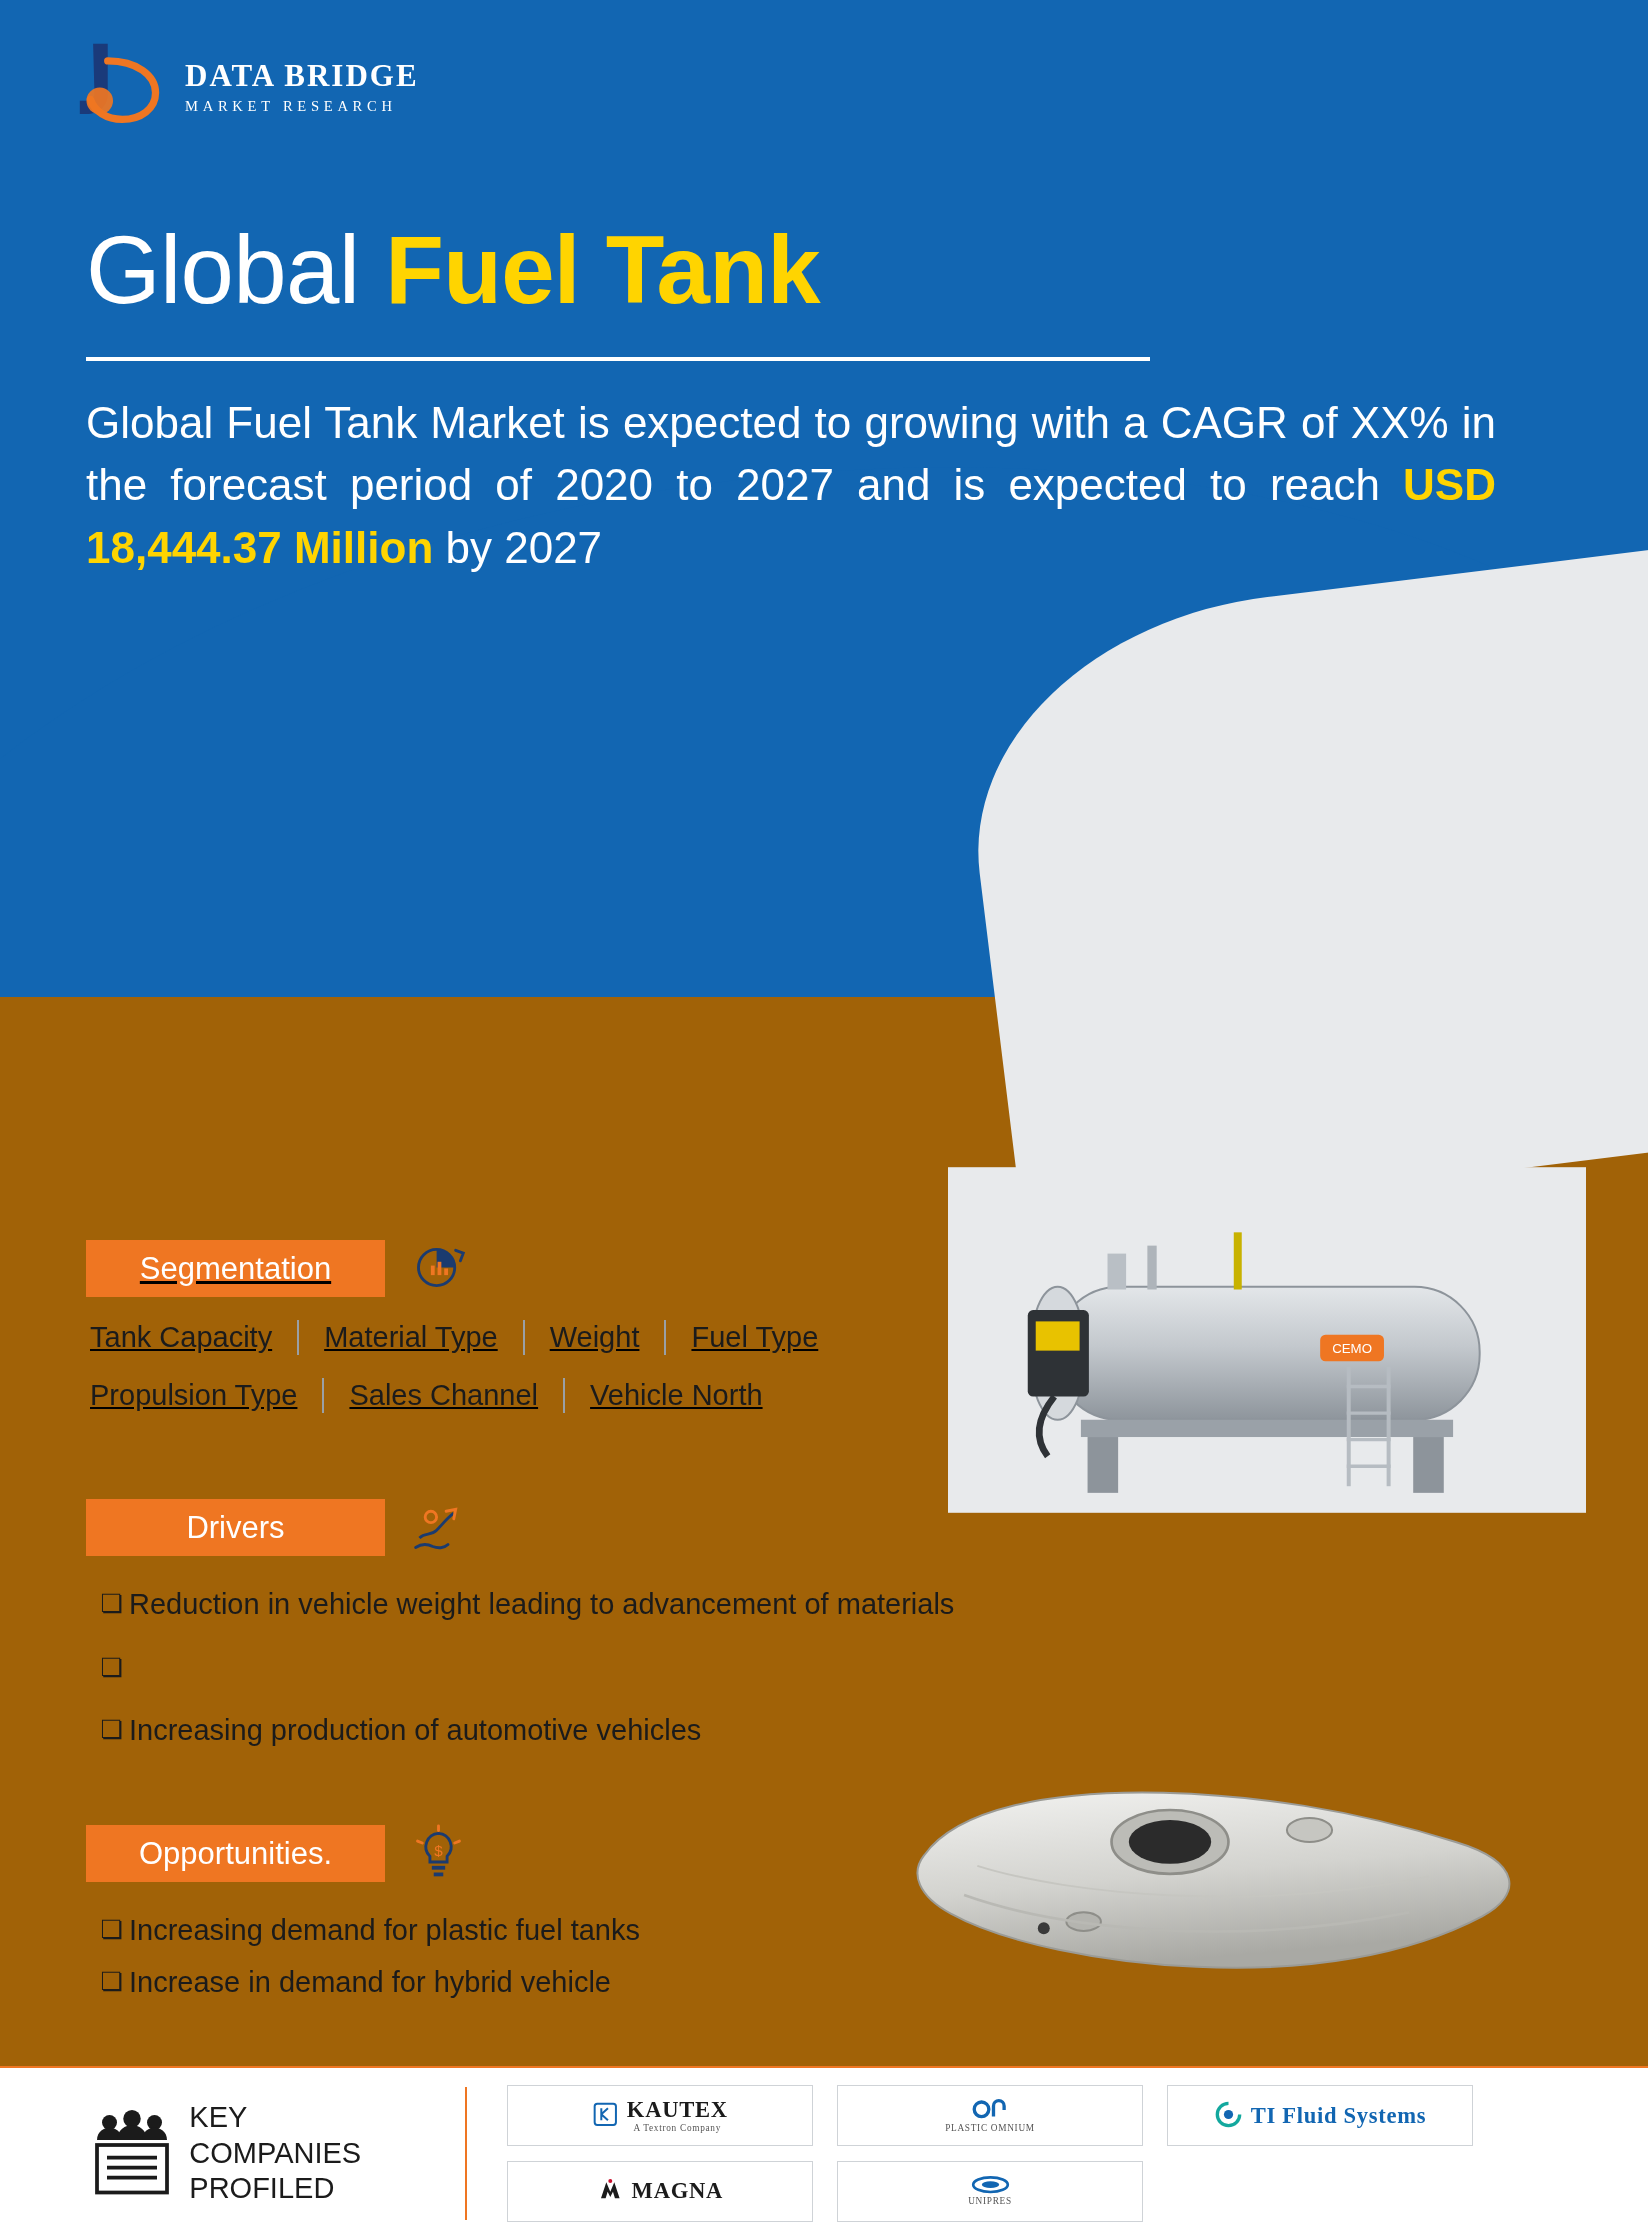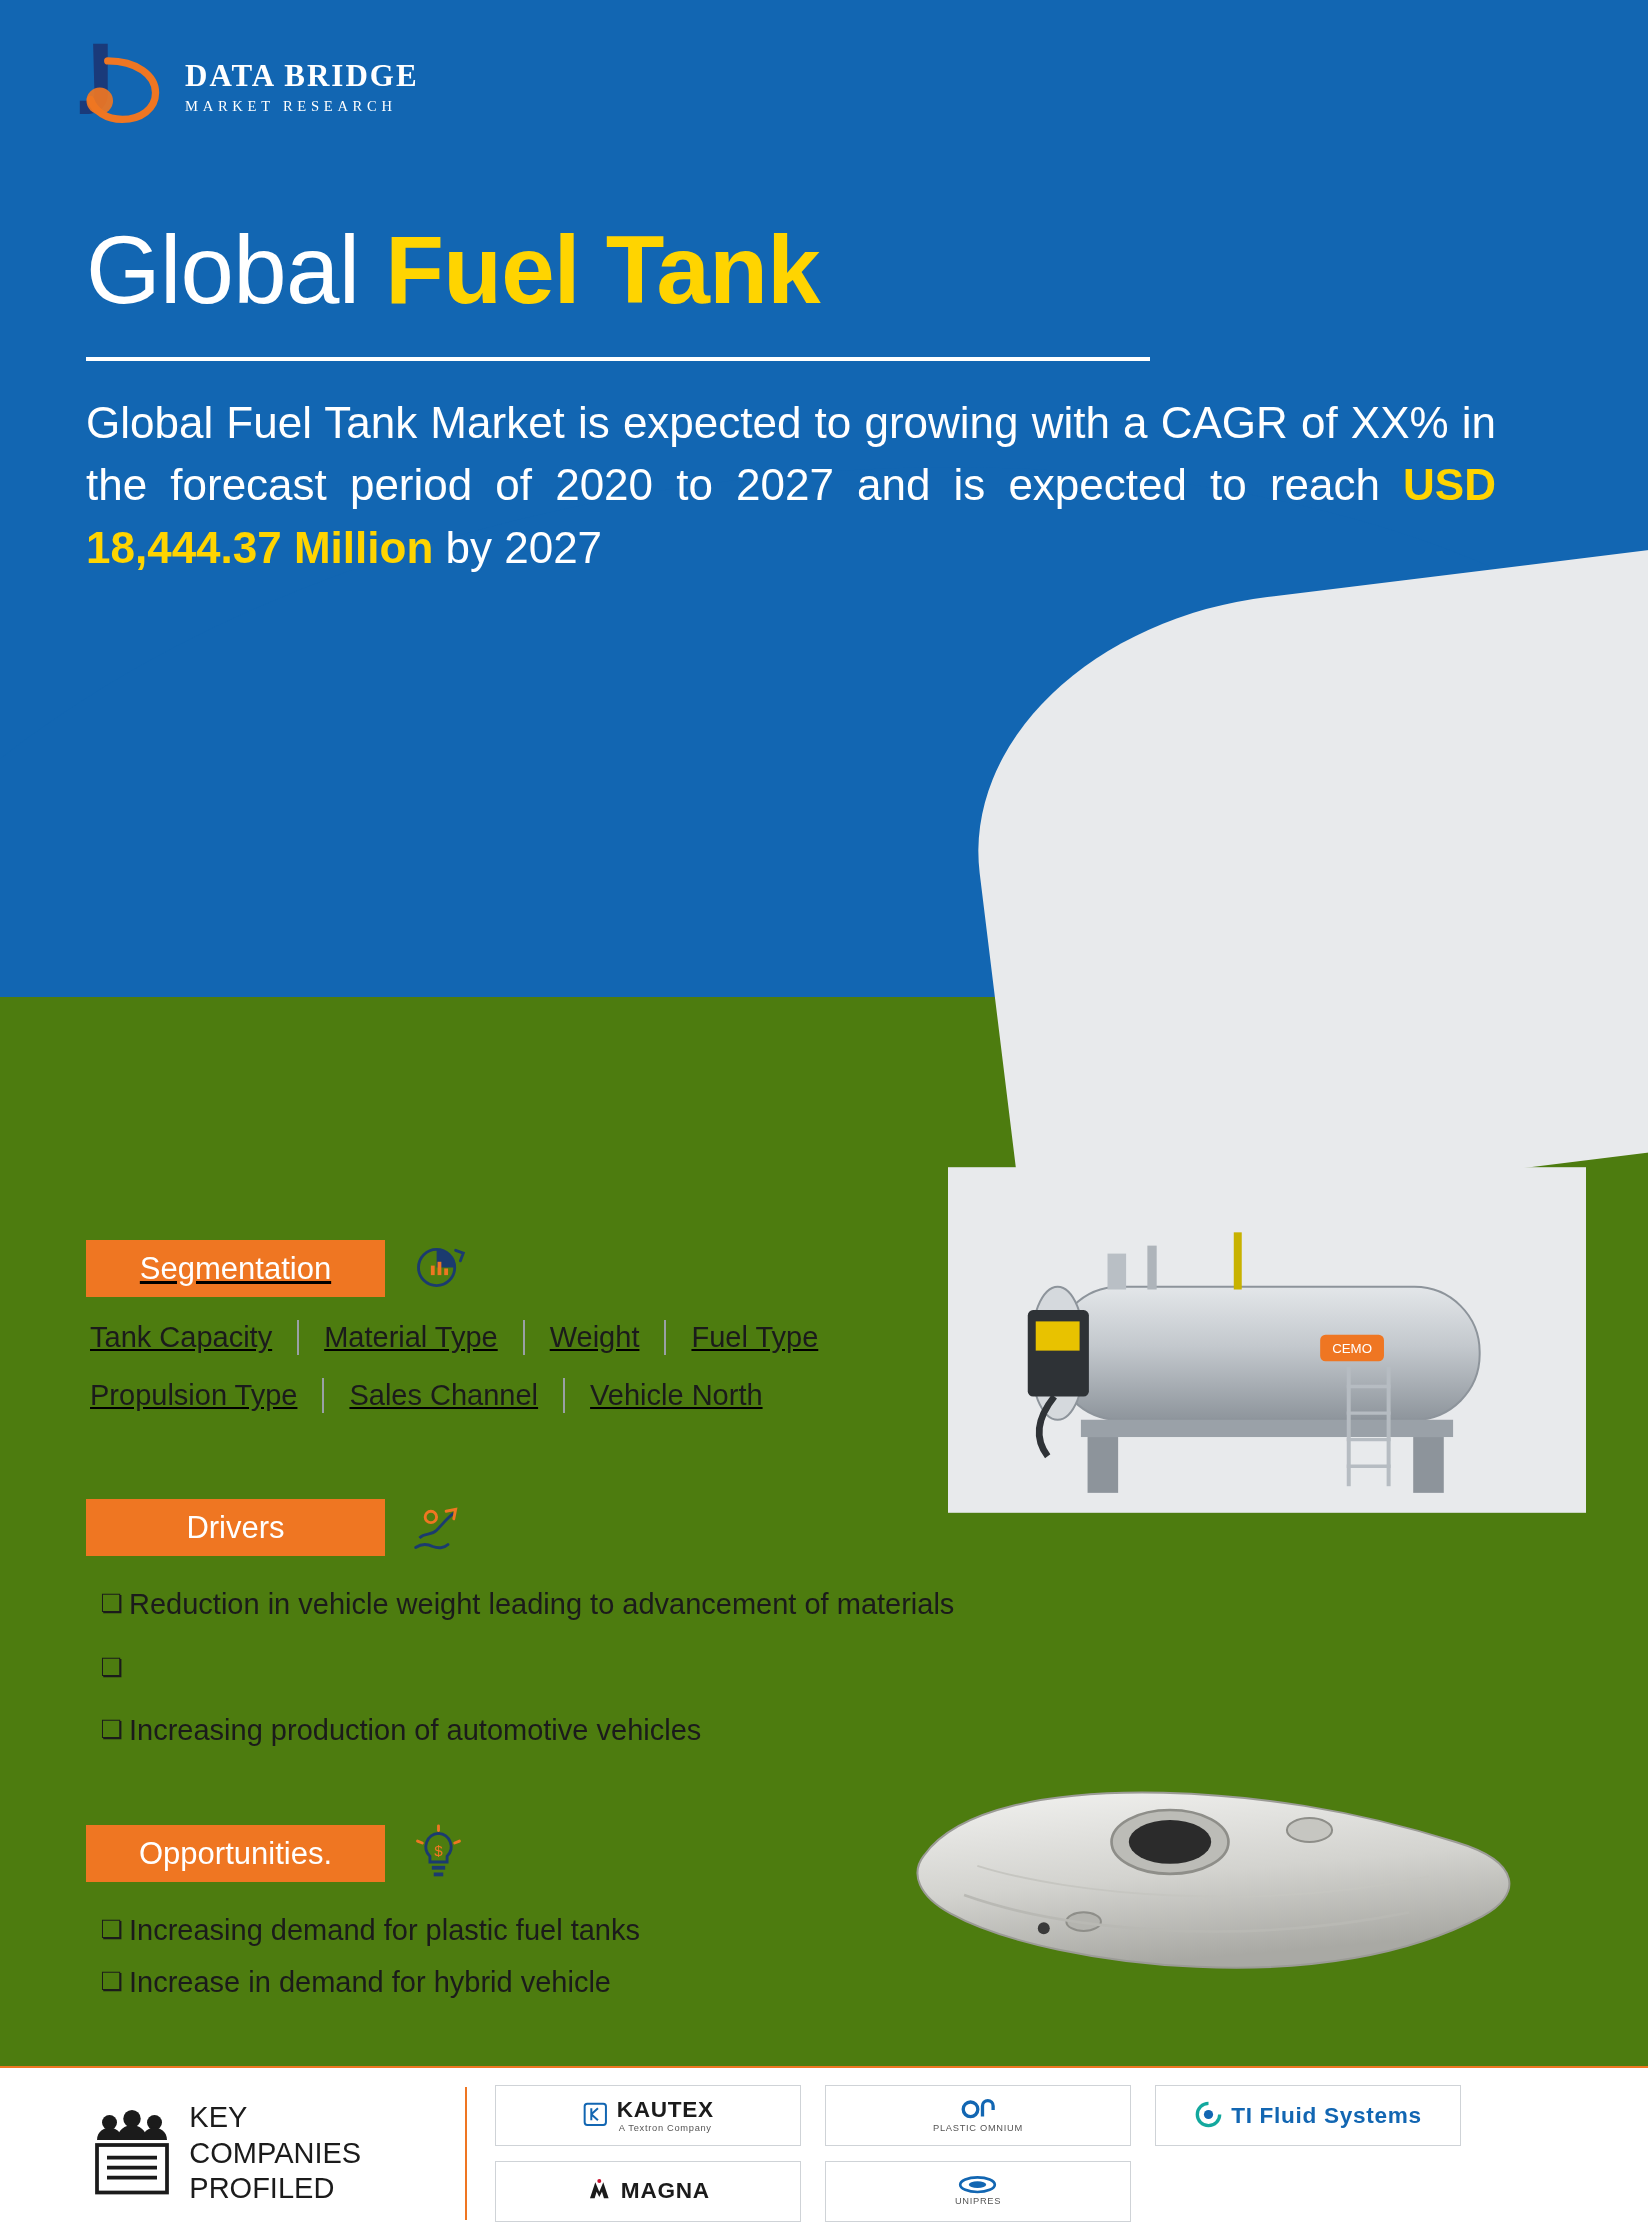--- a/index.html
+++ b/index.html
@@ -7,21 +7,21 @@
     width: 1649px;
     height: 2239px;
     font-family: "Liberation Sans", sans-serif;
     background: #ffffff;
     overflow: hidden;
   }
   .page {
     position: relative;
     width: 1649px;
     height: 2239px;
-    background: #4d7c0f;
+    background: #a16207;
     overflow: hidden;
   }
 
   
   .hero {
     position: absolute;
     top: 0; left: 0;
     width: 1649px;
     height: 997px;
     background: #1266b2;
@@ -232,21 +232,22 @@
   .footer-div {
     width: 2px;
     height: 133px;
     background: #ef7622;
   }
   .logos {
     display: grid;
     grid-template-columns: repeat(3, 306px);
     grid-template-rows: 61px 61px;
     gap: 14.6px 24px;
-    padding-left: 28px;
+    padding-left: 40px;
+    font-family: Liberation Serif, serif;
   }
   .logo-box {
     border: 1.3px solid #cfd3d7;
     background: #ffffff;
     display: flex;
     align-items: center;
     justify-content: center;
     gap: 8px;
   }
   .logo-box .lname {

